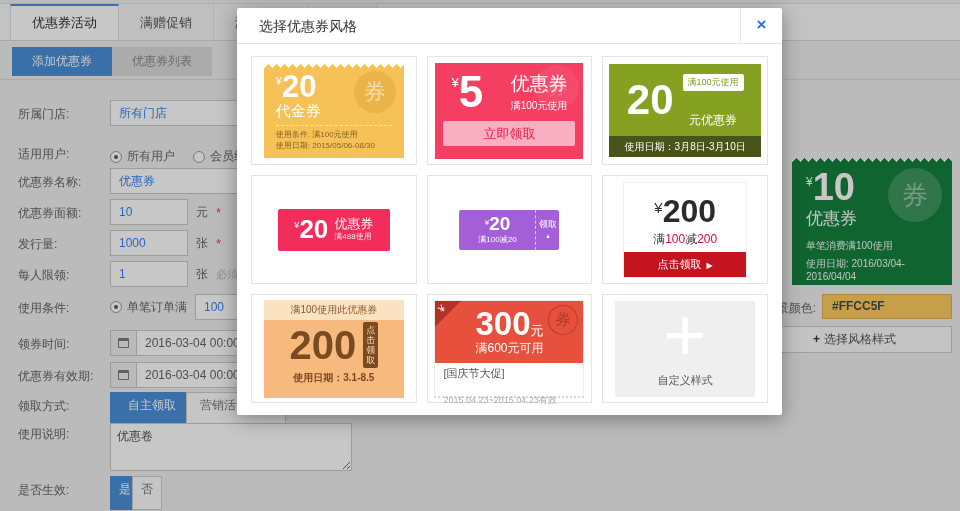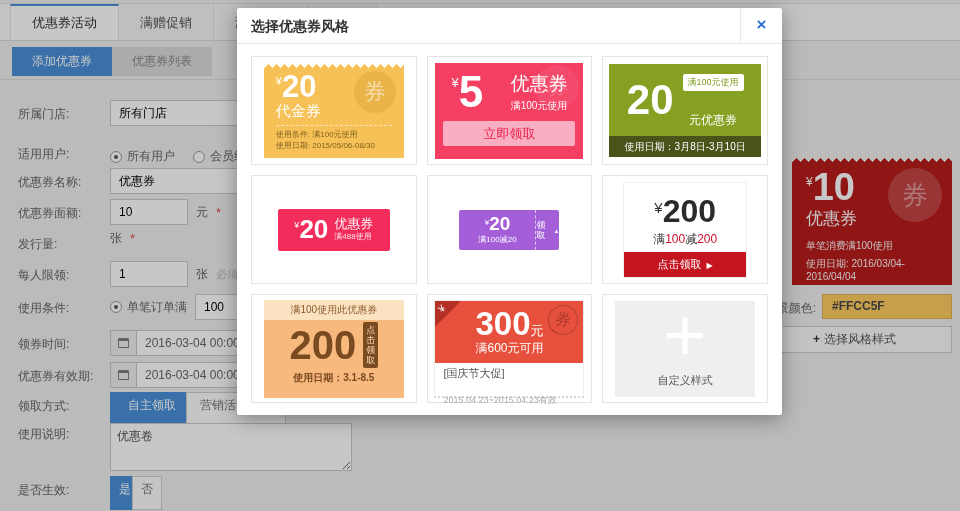--- a/index.html
+++ b/index.html
@@ -19,21 +19,21 @@
   .subtab { height:29px; line-height:29px; padding:0 20px; font-size:12px; cursor:pointer; }
   .subtab.gray { background:#DBDBDB; color:#8A8A8A; }
   .subtab.blue { background:#4A90D9; color:#FFF; }
   .navline { position:absolute; top:79px; left:0; right:0; border-bottom:1px solid #DDD; }
 
   
   .row { position:absolute; left:18px; height:30px; }
   .lbl { position:absolute; left:0; top:6px; font-size:12px; color:#666; white-space:nowrap; }
   .fld { position:absolute; left:92px; top:0; display:flex; align-items:center; gap:8px; white-space:nowrap; }
   .inp, .select, .dateinp { height:26px; background:#FFF; border:1px solid #C9C9C9; font-size:12px;
-    color:#000000; display:flex; align-items:center; padding:0 8px; }
+    color:#3b82f6; display:flex; align-items:center; padding:0 8px; }
   .select { width:190px; position:relative; }
   .caret { width:0; height:0; border-left:4px solid transparent; border-right:4px solid transparent;
     border-top:5px solid #888; position:absolute; right:8px; top:11px; }
   .unit { font-size:12px; color:#666; }
   .star { color:#D9534F; font-size:13px; }
   .hint { font-size:11px; color:#B9B9B9; }
   .radio { width:12px; height:12px; border:1px solid #9C9C9C; border-radius:50%;
     display:inline-block; position:relative; background:#FFF; flex:0 0 auto; }
   .radio.checked::after { content:""; position:absolute; left:3px; top:3px; width:4px; height:4px;
     background:#555; border-radius:50%; }
@@ -54,21 +54,21 @@
   
   .saw { position:absolute; left:0; right:0; height:4px; background-size:8px 8px; background-repeat:repeat-x; }
   .saw.top { top:0;
     background-image:linear-gradient(135deg,var(--tooth) 25%,transparent 25%),
                      linear-gradient(-135deg,var(--tooth) 25%,transparent 25%); }
   .saw.bot { bottom:0;
     background-image:linear-gradient(45deg,var(--tooth) 25%,transparent 25%),
                      linear-gradient(-45deg,var(--tooth) 25%,transparent 25%); }
 
   
-  .pv { position:absolute; left:792px; top:158px; width:160px; height:127px; background:#b91c1c;
+  .pv { position:absolute; left:792px; top:158px; width:160px; height:127px; background:#15803d;
     color:#FFF; padding:10px 14px; --tooth:#F0F0F0; }
   .pv-cur { font-size:12px; vertical-align:14px; }
   .pv-num { font-size:38px; font-weight:bold; line-height:38px; }
   .pv-name { font-size:17px; margin-top:1px; }
   .pv-cond { font-size:10px; margin-top:9px; color:rgba(255,255,255,.96); }
   .pv-date { font-size:10px; margin-top:4px; color:rgba(255,255,255,.96); }
   .pv-wm { position:absolute; top:10px; right:10px; width:54px; height:54px; border-radius:50%;
     background:rgba(255,255,255,.18); display:flex; align-items:center; justify-content:center;
     font-size:26px; color:rgba(255,255,255,.45); }
   .bg-lbl { position:absolute; left:756px; top:300px; width:60px; text-align:right; font-size:12px; color:#666; }
@@ -76,21 +76,21 @@
     border:1px solid #DFB254; color:#4A4A4A; font-size:12px; font-weight:bold; line-height:23px; padding-left:9px; }
   .style-btn { position:absolute; left:757px; top:326px; width:195px; height:27px; background:#FAFAFA;
     border:1px solid #CCC; font-size:12px; color:#555; text-align:center; line-height:25px; cursor:pointer; }
   .style-btn .plus { font-weight:bold; color:#333; margin-right:4px; }
 
   
   .overlay { position:absolute; inset:0; background:rgba(0,0,0,.22); z-index:10; }
   .modal { position:absolute; left:237px; top:8px; width:545px; height:407px; background:#FFF;
     z-index:20; border-radius:2px; box-shadow:0 4px 20px rgba(0,0,0,.35); }
   .m-head { height:36px; border-bottom:1px solid #E5E5E5; position:relative; }
-  .m-title { font-size:14px; font-weight:bold; color:#333; line-height:36px; padding-left:14px; }
+  .m-title { font-size:14px; font-weight:normal; color:#333; line-height:36px; padding-left:22px; }
   .m-close { position:absolute; right:0; top:0; width:42px; height:36px; border-left:1px solid #E8E8E8;
     color:#2B6FD9; font-size:17px; font-weight:bold; text-align:center; line-height:34px; cursor:pointer; }
   .m-grid { display:grid; grid-template-columns:repeat(3,1fr); grid-auto-rows:109px; gap:10px; padding:12px 14px; }
   .cell { background:#FFF; border:1px solid #E4E4E4; display:flex; align-items:center; justify-content:center; cursor:pointer; }
   .cpn { position:relative; }
 
   
   .c1 { width:140px; height:94px; background:#F6C257; color:#FFF; padding:9px 12px 6px; --tooth:#FFF; }
   .c1-cur { font-size:11px; vertical-align:12px; }
   .c1-num { font-size:31px; font-weight:bold; line-height:28px; }
@@ -126,21 +126,21 @@
   .c4-num { font-size:26px; font-weight:bold; }
   .c4-col { margin-left:6px; }
   .c4-title { font-size:13px; line-height:14px; color:rgba(255,255,255,.95); }
   .c4-cond { font-size:8px; color:rgba(255,255,255,.85); }
   
   .c5 { width:100px; height:40px; background:#A45ED8; color:#FFF; display:flex; border-radius:2px; }
   .c5-left { flex:1; display:flex; flex-direction:column; align-items:center; justify-content:center; }
   .c5-cur { font-size:8px; vertical-align:5px; }
   .c5-num { font-size:19px; font-weight:bold; line-height:17px; }
   .c5-cond { font-size:8px; }
-  .c5-right { width:24px; border-left:1px dashed rgba(255,255,255,.65); display:flex; flex-direction:row;
+  .c5-right { width:24px; border-left:1px dashed rgba(255,255,255,.65); display:flex; flex-direction:column;
     align-items:center; justify-content:center; font-size:9px; line-height:10px; }
   .c5-arrow { font-size:6px; margin-top:2px; }
   
   .c6 { width:124px; height:96px; background:#FFF; border:1px solid #EFEFEF; text-align:center; padding-top:10px; }
   .c6-cur { font-size:15px; color:#333; vertical-align:9px; }
   .c6-num { font-size:32px; font-weight:bold; color:#2B2B2B; }
   .c6-cond { font-size:12px; color:#333; margin-top:1px; }
   .c6-red { color:#CE0E2D; }
   .c6-teeth { position:absolute; bottom:25px; left:0; right:0; height:4px; background-size:8px 8px; background-repeat:repeat-x;
     background-image:linear-gradient(45deg,#C41420 25%,transparent 25%),linear-gradient(-45deg,#C41420 25%,transparent 25%); }
@@ -229,20 +229,23 @@
         <span>10</span>
       </div>
       <span class="unit">元</span>
       <span class="star">*</span>
     </div>
   </div>
 
   <div class="row" style="top:230px">
     <span class="lbl">发行量:</span>
     <div class="fld">
+      <div class="inp" style="width:78px">
+        <span>1000</span>
+      </div>
       <span class="unit">张</span>
       <span class="star">*</span>
     </div>
   </div>
 
   <div class="row" style="top:261px">
     <span class="lbl">每人限领:</span>
     <div class="fld">
       <div class="inp" style="width:78px">
         <span>1</span>

